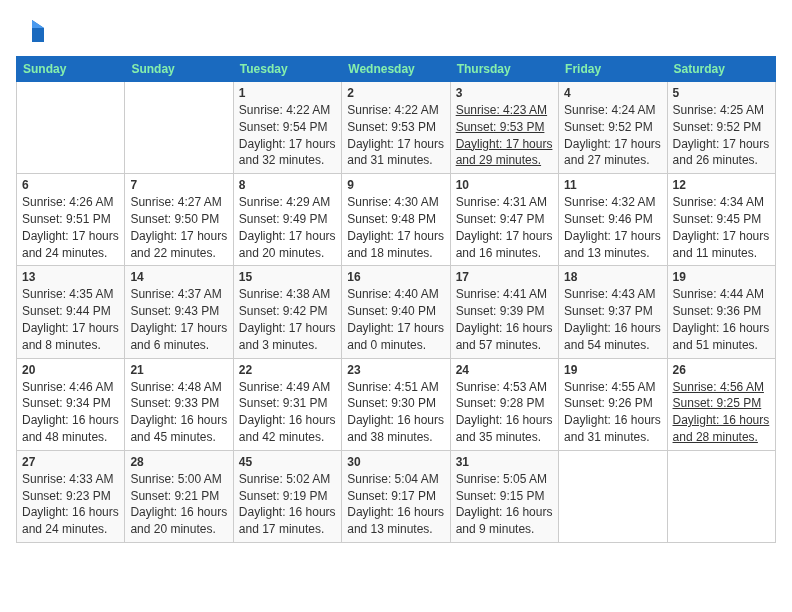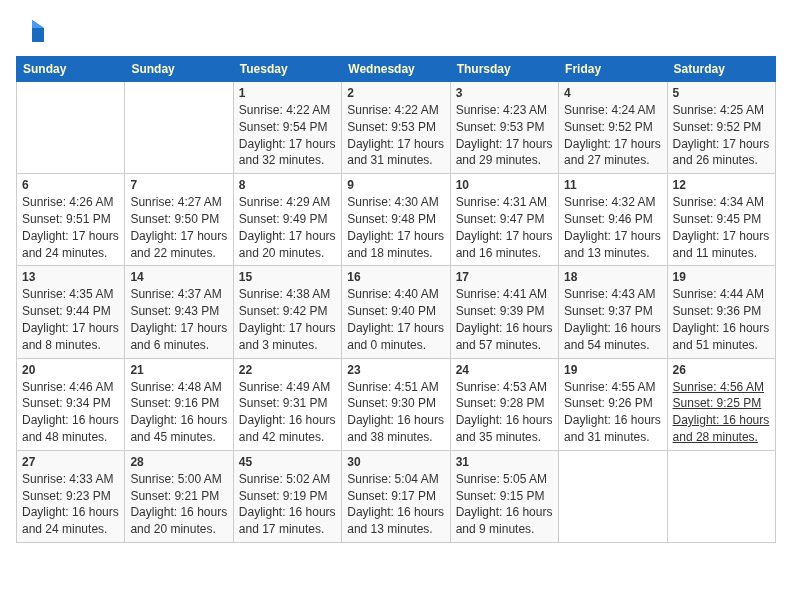--- a/index.html
+++ b/index.html
@@ -44,21 +44,21 @@
       font-size: 14px;
       color: #555;
     }
     .calendar {
       width: 100%;
       border-collapse: collapse;
       border: 1px solid #ccc;
     }
     .calendar th {
       background: #1a6abf;
-      color: #fef9c3;
+      color: #86efac;
       font-size: 12px;
       font-weight: bold;
       padding: 5px 6px;
       text-align: left;
       border: 1px solid #1a6abf;
     }
     .calendar td {
       vertical-align: top;
       border: 1px solid #ccc;
       padding: 4px 5px;
@@ -132,21 +132,21 @@
 Daylight: 17 hours and 32 minutes.</div>
         </td>
         <td>
           <span class="day-num">2</span>
           <div class="day-info" style="white-space: pre-line;">Sunrise: 4:22 AM
 Sunset: 9:53 PM
 Daylight: 17 hours and 31 minutes.</div>
         </td>
         <td>
           <span class="day-num">3</span>
-          <div class="day-info" style="white-space: pre-line;">Sunrise: 4:23 AM
+          <div class="day-info" style="white-space: pre-line; text-decoration: underline;">Sunrise: 4:23 AM
 Sunset: 9:53 PM
 Daylight: 17 hours and 29 minutes.</div>
         </td>
         <td>
           <span class="day-num">4</span>
           <div class="day-info" style="white-space: pre-line;">Sunrise: 4:24 AM
 Sunset: 9:52 PM
 Daylight: 17 hours and 27 minutes.</div>
         </td>
         <td>
@@ -247,21 +247,21 @@
       <tr>
         <td>
           <span class="day-num">20</span>
           <div class="day-info" style="white-space: pre-line;">Sunrise: 4:46 AM
 Sunset: 9:34 PM
 Daylight: 16 hours and 48 minutes.</div>
         </td>
         <td>
           <span class="day-num">21</span>
           <div class="day-info" style="white-space: pre-line;">Sunrise: 4:48 AM
-Sunset: 9:16 PM
+Sunset: 9:33 PM
 Daylight: 16 hours and 45 minutes.</div>
         </td>
         <td>
           <span class="day-num">22</span>
           <div class="day-info" style="white-space: pre-line;">Sunrise: 4:49 AM
 Sunset: 9:31 PM
 Daylight: 16 hours and 42 minutes.</div>
         </td>
         <td>
           <span class="day-num">23</span>

